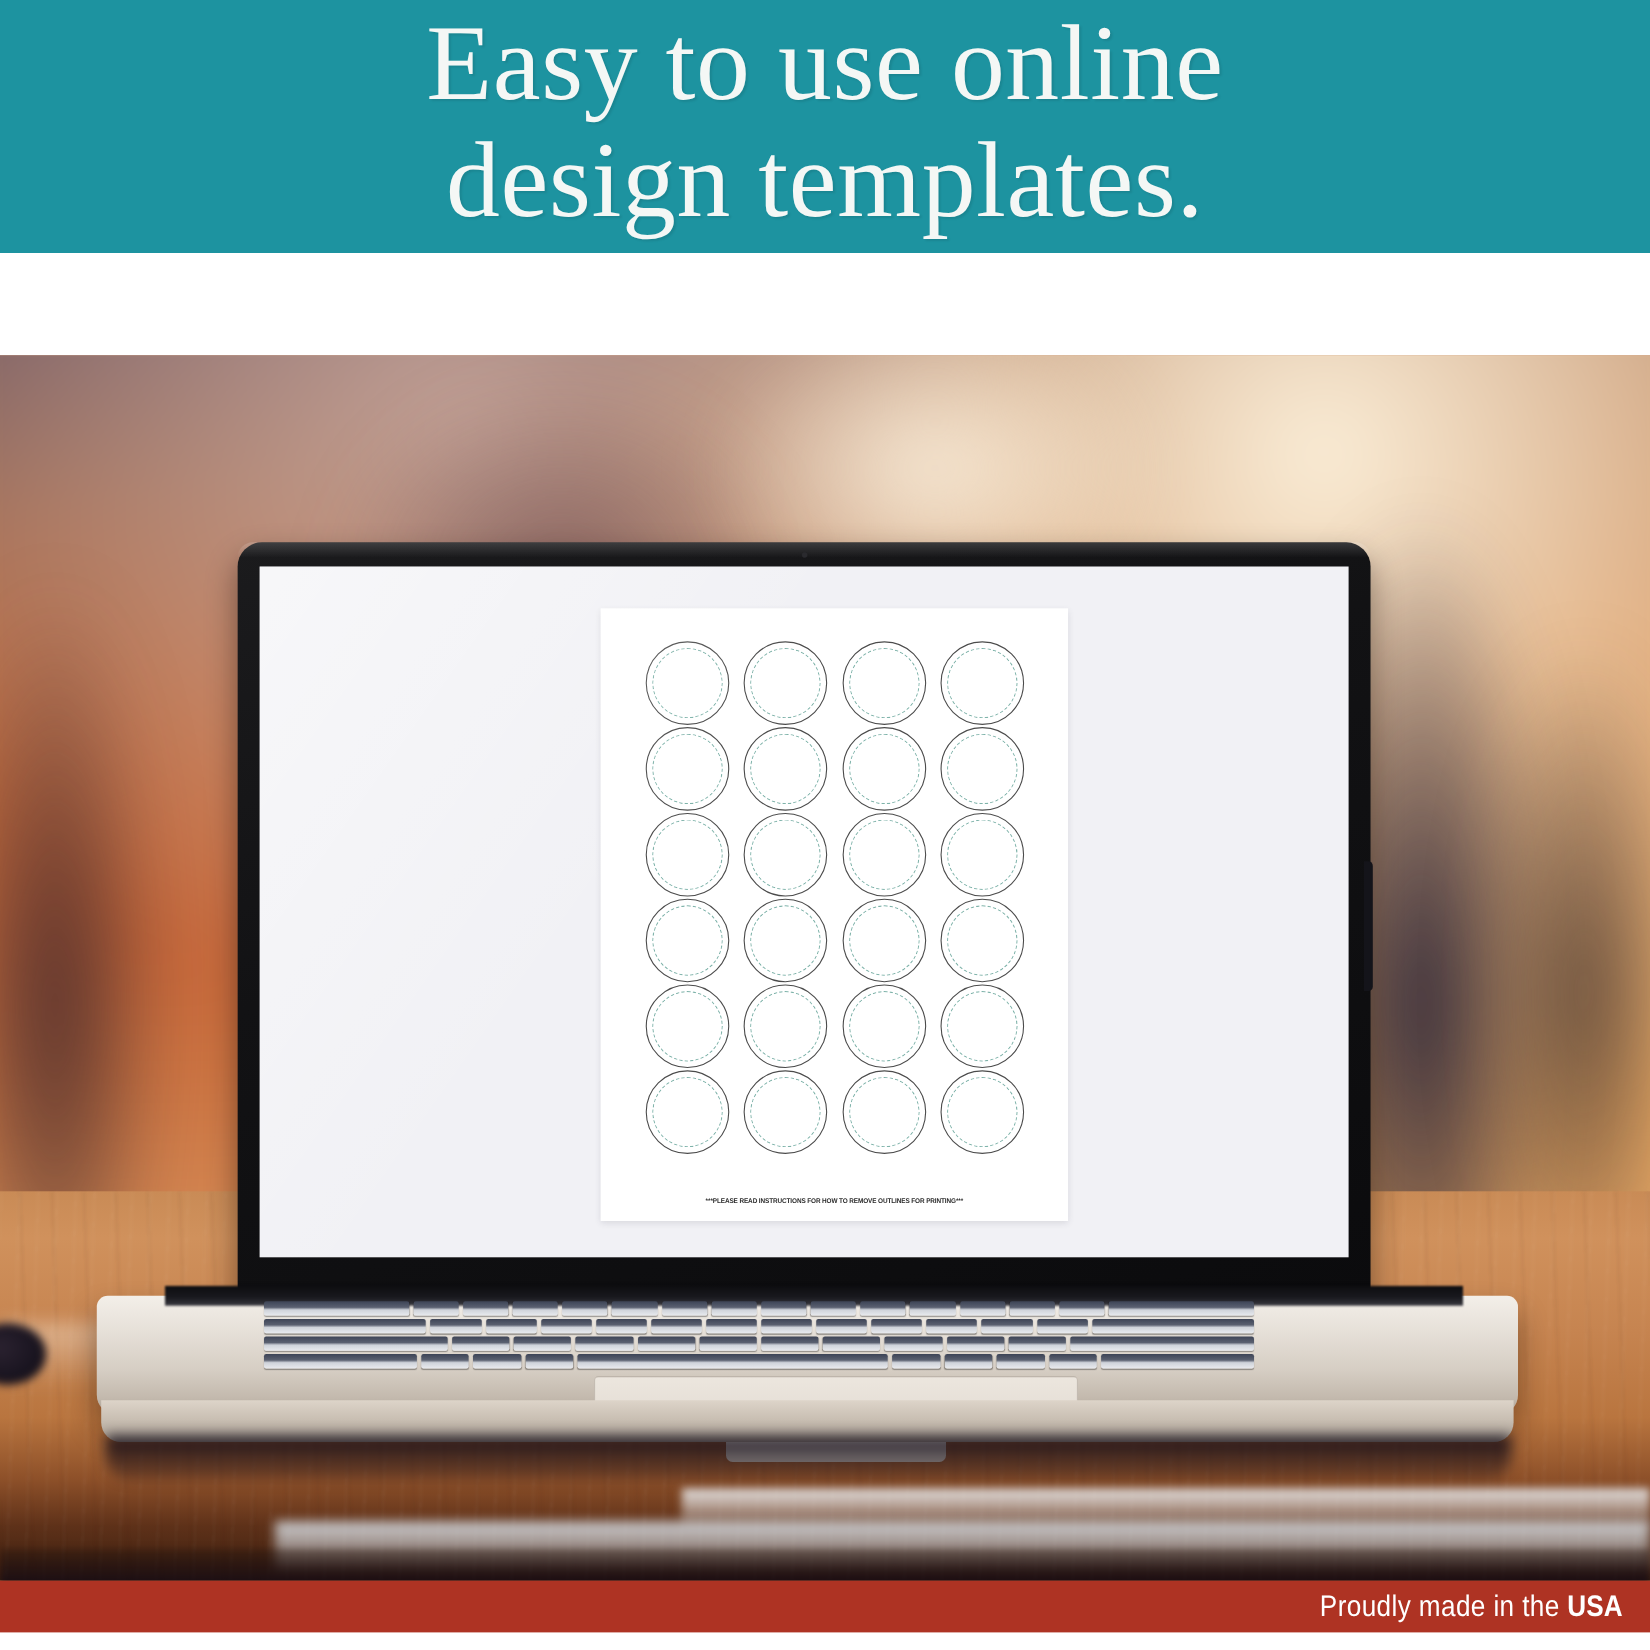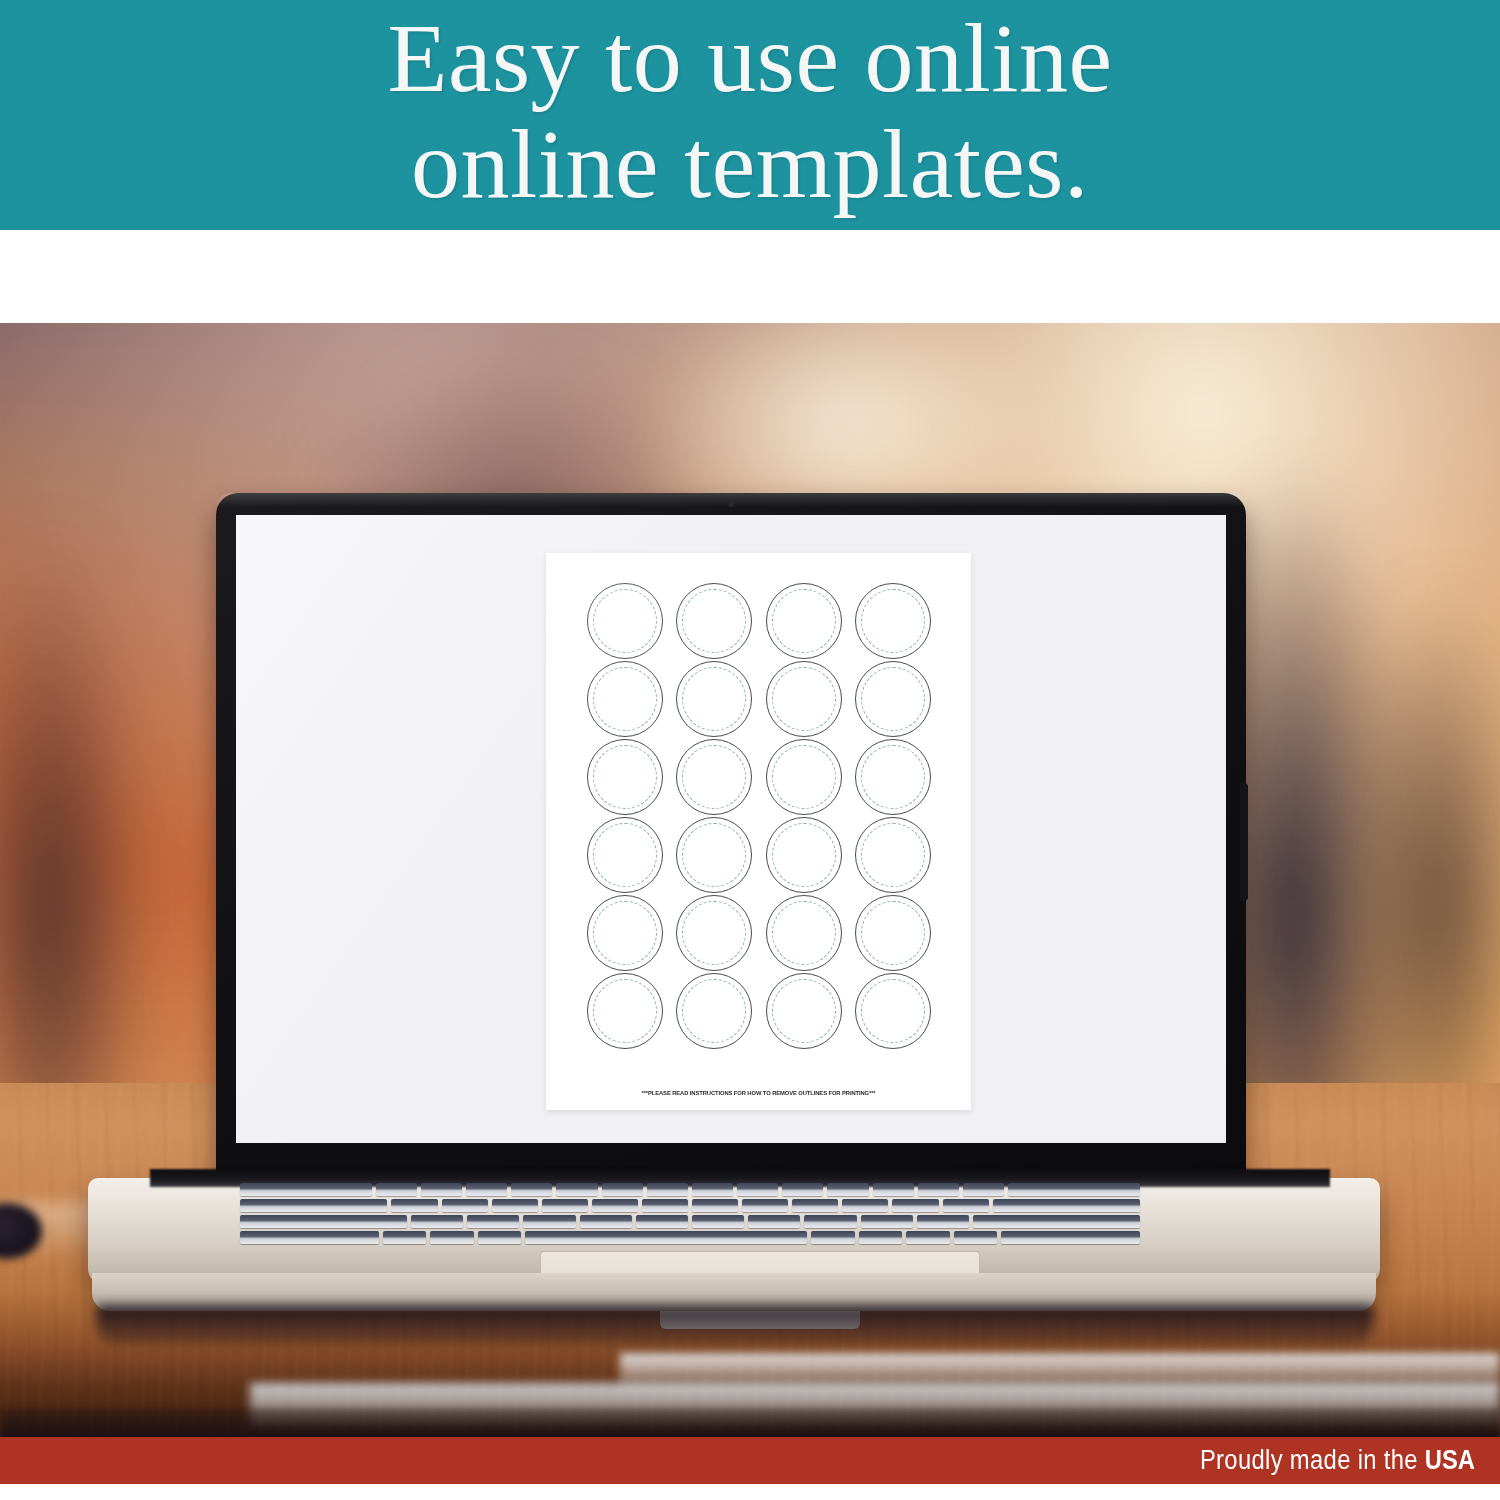--- a/index.html
+++ b/index.html
@@ -294,21 +294,21 @@
   .made-in .usa { font-weight:700; letter-spacing:0; }
 </style>
 </head>
 <body>
 
 <div id="stage">
 
   <div class="top-banner">
     <div class="headline">
       <span>Easy to use online</span>
-      <span class="l2">online templates.</span>
+      <span class="l2">design templates.</span>
     </div>
   </div>
 
   <div class="photo">
 
     <div class="bg-base"></div>
     <div class="bg-dark-left"></div>
     <div class="bg-dark-mid"></div>
     <div class="bg-highlight"></div>
     <div class="bg-dark-right"></div>

